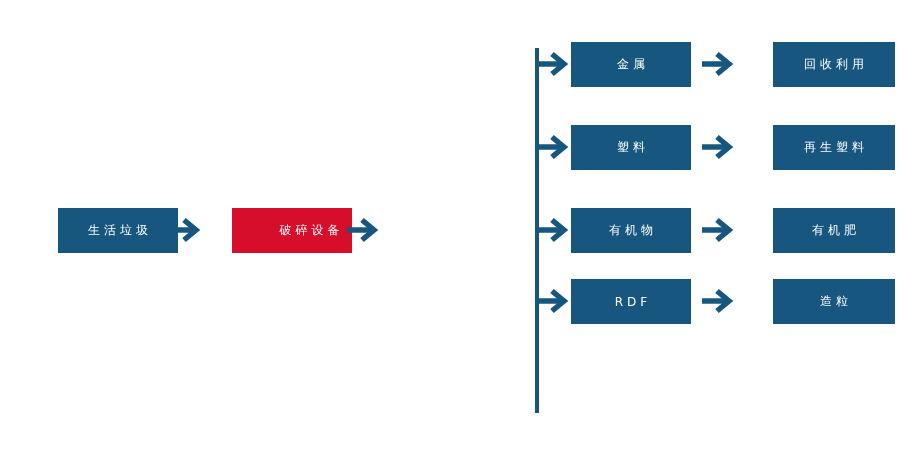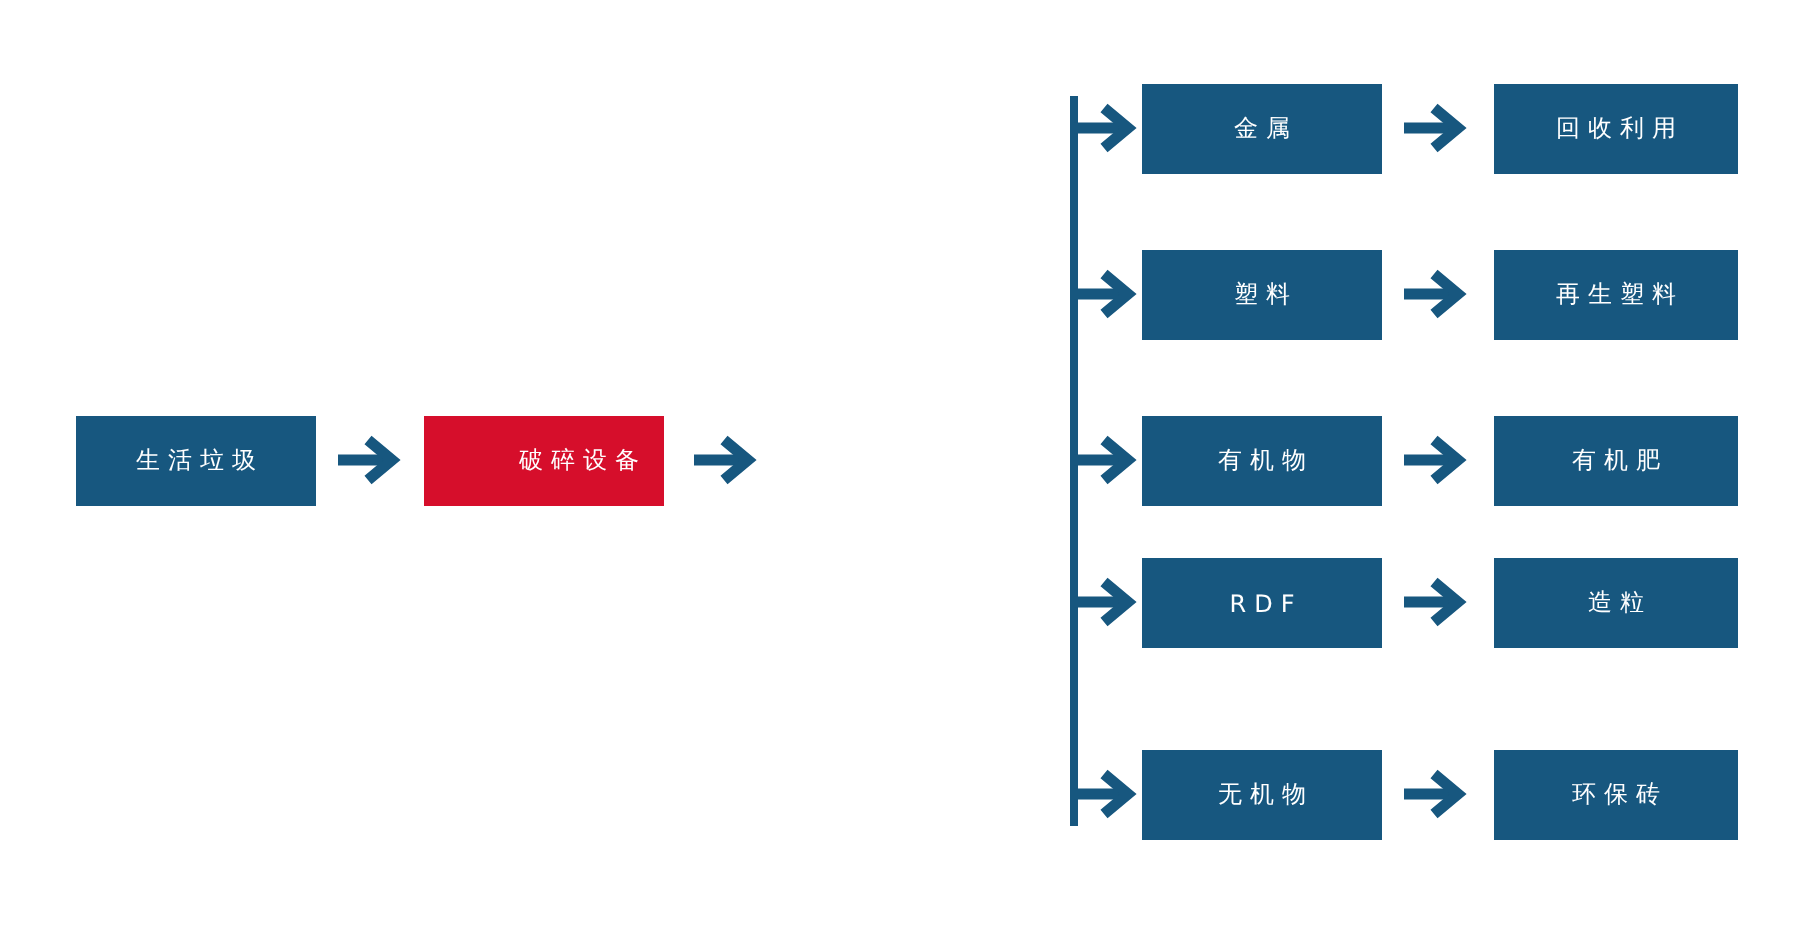--- a/index.html
+++ b/index.html
@@ -26,31 +26,31 @@
     width:120px;height:45px;
     display:flex;align-items:center;justify-content:center;
     color:var(--text);
     font-size:12px;
     letter-spacing:4px;
     text-indent:4px;
     white-space:nowrap;
   }
   .node.blue{background:var(--node-blue);}
   .node.red{background:var(--node-red);padding-left:35px;}
-  .node.wide{width:122px;}
+  .node.wide{width:122px;margin-left:26px;}
   .arrow{position:absolute;width:36px;height:26px;}
   .arrow line,.arrow path{stroke:var(--connector);stroke-width:5.5;fill:none;stroke-linejoin:miter;stroke-linecap:butt;}
   .vline{
     position:absolute;
     left:535px;top:48px;
     width:4px;height:365px;
     background:var(--connector);
   }
   
-  .main-top{top:208px;}
+  .main-top{top:208px;margin-left:20px;}
   .main-arrow{top:217px;}
   
   .branch-row{position:absolute;left:0;width:900px;height:45px;}
   .branch-row .stub{left:537px;top:9px;}
   .branch-row .label-node{left:571px;top:0;}
   .branch-row .mid{left:702px;top:9px;}
   .branch-row .result-node{left:747px;top:0;}
   .row-0{top:42px;}
   .row-1{top:125px;}
   .row-2{top:208px;text-align:center;}
@@ -124,26 +124,14 @@
         <path d="M15 3 L27 13 L15 23"></path>
     </svg>
     <div class="node blue label-node">RDF</div>
     <svg class="arrow mid" viewBox="0 0 36 26" aria-hidden="true">
       <line x1="0" y1="13" x2="24" y2="13"></line>
         <path d="M15 3 L27 13 L15 23"></path>
     </svg>
     <div class="node blue wide result-node">造粒</div>
   </div>
 
-  <div class="branch-row row-4">
-    <svg class="arrow stub" viewBox="0 0 36 26" aria-hidden="true">
-      <line x1="0" y1="13" x2="24" y2="13"></line>
-        <path d="M15 3 L27 13 L15 23"></path>
-    </svg>
-    <div class="node blue label-node">无机物</div>
-    <svg class="arrow mid" viewBox="0 0 36 26" aria-hidden="true">
-      <line x1="0" y1="13" x2="24" y2="13"></line>
-        <path d="M15 3 L27 13 L15 23"></path>
-    </svg>
-    <div class="node blue wide result-node">环保砖</div>
-  </div>
 
 </div>
 
 </body></html>

